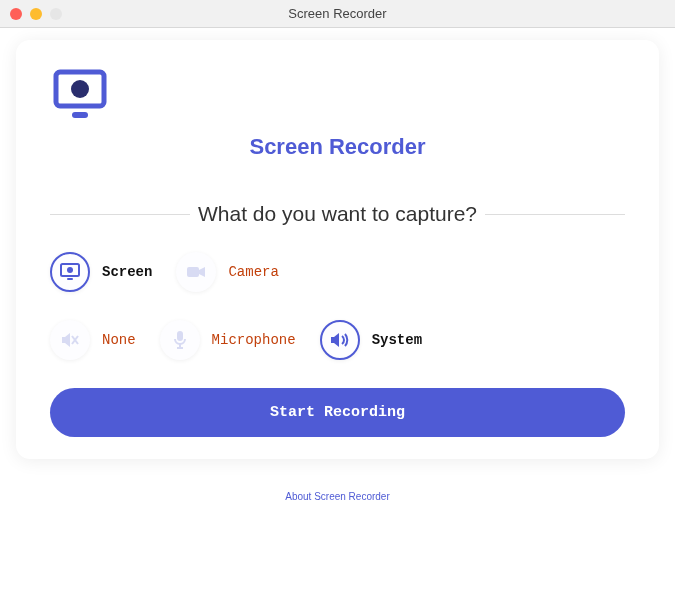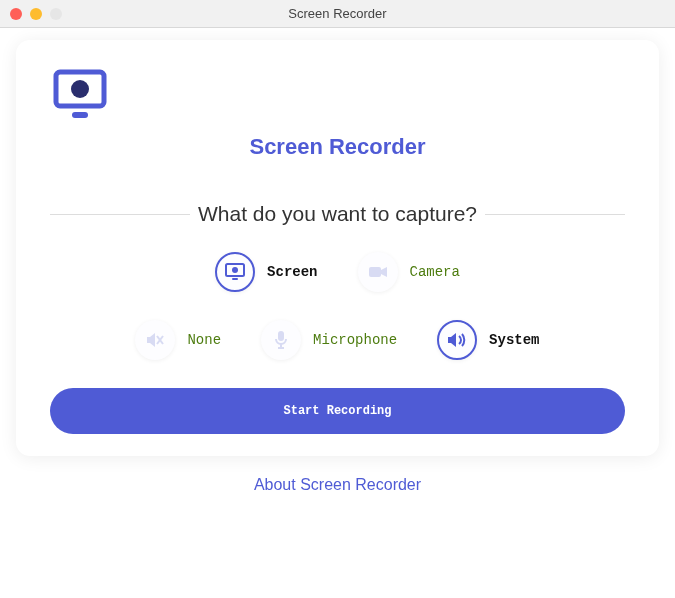--- a/index.html
+++ b/index.html
@@ -49,61 +49,61 @@
 }
 .section { margin-bottom: 28px; }
 .section-heading-row { display: flex; align-items: center; gap: 8px; margin-bottom: 26px; }
 .section-heading-row .line { flex: 1; height: 1px; background: #ddd; }
 .section-heading {
   font-size: 21px;
   color: #333;
   font-weight: 400;
   white-space: nowrap;
 }
-.options-row { display: flex; justify-content: center; gap: 40px; }
+.options-row { display: flex; gap: 24px; }
 .option { display: flex; align-items: center; gap: 12px; cursor: pointer; }
 .option-circle {
   width: 40px; height: 40px;
   border-radius: 50%;
   display: flex;
   align-items: center;
   justify-content: center;
   background: #fdfdff;
   box-shadow: 0 1px 4px rgba(0,0,0,0.06);
 }
 .option.selected .option-circle {
   border: 2.5px solid #4f5bd5;
 }
 .option-label {
   font-family: ui-monospace, Menlo, "Courier New", monospace;
   font-size: 14px;
-  color: #4d7c0f;
+  color: #c2410c;
 }
 .option.selected .option-label { color: #111; font-weight: 700; }
 .icon svg { display: block; }
 .start-btn {
   display: block;
   width: 100%;
   background: #4f5bd5;
   color: #fff;
   border: none;
   border-radius: 26px;
   padding: 16px 0;
   font-family: ui-monospace, Menlo, "Courier New", monospace;
-  font-size: 12px;
+  font-size: 15px;
   font-weight: 700;
   cursor: pointer;
   margin-top: 28px;
 }
 .about-link {
   display: block;
   text-align: center;
   color: #4f5bd5;
-  font-size: 16px;
-  margin-top: 20px;
+  font-size: 10px;
+  margin-top: 32px;
   cursor: pointer;
 }
 </style>
 </head>
 <body>
 
 <div class="titlebar">
   <div class="traffic-lights">
     <span class="tl-close"></span>
     <span class="tl-min"></span>

